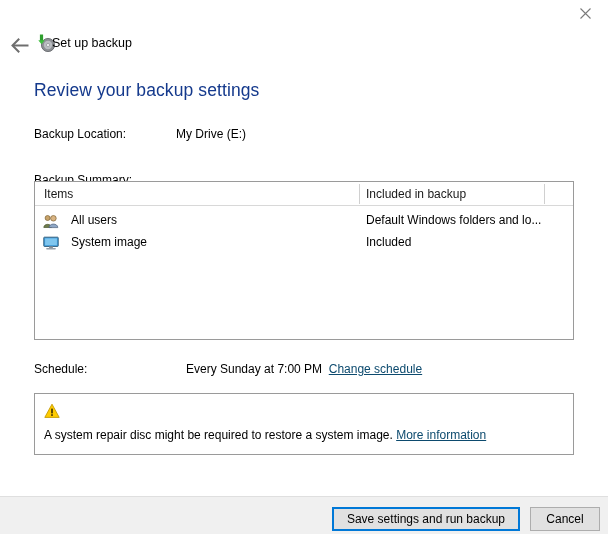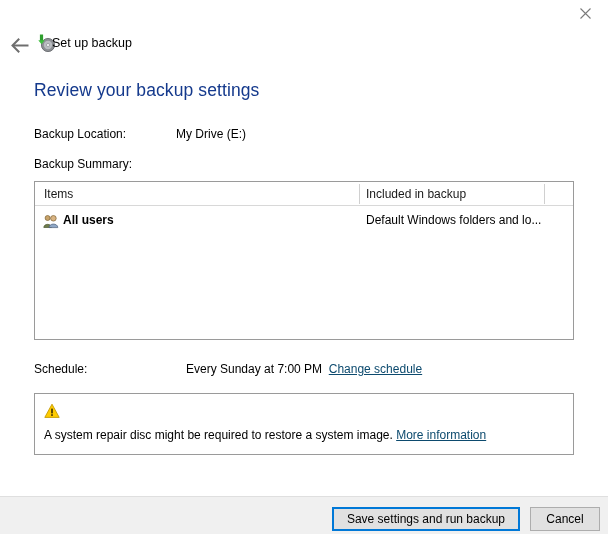--- a/index.html
+++ b/index.html
@@ -91,21 +91,21 @@
   .field-label {
     display: inline-block;
     width: 142px;
     vertical-align: top;
   }
   .field-value {
     display: inline-block;
     vertical-align: top;
   }
   #row-location { top: 127px; }
-  #row-summary  { top: 157px; }
+  #row-summary  { top: 173px; }
   #row-schedule { top: 362px; left: 34px; }
   #row-schedule .field-label { width: 152px; }
 
   .link {
     color: #0c4a6e;
     text-decoration: underline;
     cursor: default;
   }
 
   
@@ -149,22 +149,21 @@
     position: relative;
     height: 19px;
   }
   .cell-item {
     position: absolute;
     left: 8px;
     top: 1px;
     white-space: nowrap;
     display: flex;
     align-items: center;
-    gap: 4px;
-    font-weight: bold;
+    gap: 12px;
   }
   .cell-item .lbl { line-height: 17px; }
   .cell-incl {
     position: absolute;
     left: 331px;
     top: 2px;
     white-space: nowrap;
   }
   .row-icon {
     width: 16px;
@@ -289,20 +288,32 @@
         <circle cx="4.6" cy="5" r="2.5" fill="#c8a36a" stroke="#7d6234" stroke-width="0.7"></circle>
         <path d="M0.8 14.5 C0.8 10.3 8.4 10.3 8.4 14.5 Z" fill="#6f7d4b" stroke="#4d5734" stroke-width="0.7"></path>
         <circle cx="10.4" cy="5.3" r="2.8" fill="#d9b483" stroke="#7d6234" stroke-width="0.7"></circle>
         <path d="M6.0 14.6 C6.0 9.9 14.8 9.9 14.8 14.6 Z" fill="#8fa7c6" stroke="#4a5e7a" stroke-width="0.7"></path>
       </svg>
       <span class="lbl">All users</span>
     </span>
     <span class="cell-incl">Default Windows folders and lo...</span>
   </div>
 
+  <div class="trow" style="margin-top:3px;">
+    <span class="cell-item">
+      <svg class="row-icon" viewBox="0 0 16 16">
+        <rect x="0.8" y="2.2" width="14.4" height="9.2" rx="0.6" fill="#3f9fe0" stroke="#34607e" stroke-width="1"></rect>
+        <rect x="2.1" y="3.4" width="11.8" height="6.8" fill="#7fc6ef"></rect>
+        <rect x="6.1" y="11.4" width="3.8" height="1.6" fill="#8c9299"></rect>
+        <rect x="3.2" y="12.9" width="9.6" height="1.5" rx="0.6" fill="#98a0a8"></rect>
+      </svg>
+      <span class="lbl">System image</span>
+    </span>
+    <span class="cell-incl">Included</span>
+  </div>
 </div>
 
 <div class="field-row" id="row-schedule">
   <span class="field-label">Schedule:</span><span class="field-value">Every Sunday at 7:00 PM</span><span>&nbsp;&nbsp;</span><span class="link">Change schedule</span>
 </div>
 
 <div class="warn-box">
   <div class="warn-inner">
     <svg class="warn-icon" viewBox="0 0 16 16">
       <path d="M8 1.2 L15.2 14.4 L0.8 14.4 Z" fill="#ffcc00" stroke="#c49a00" stroke-width="0.9" stroke-linejoin="round"></path>

